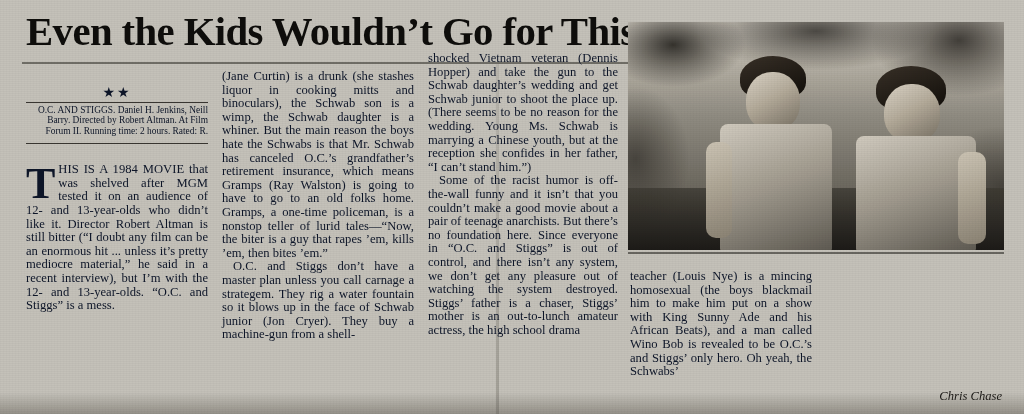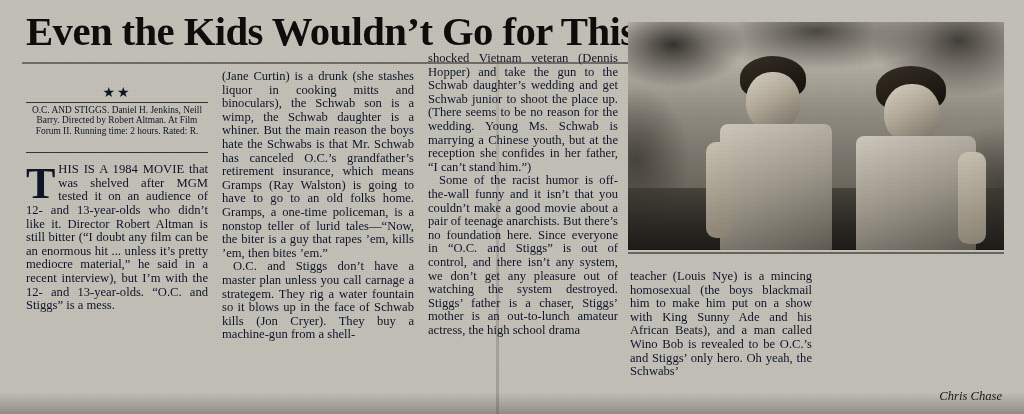--- a/index.html
+++ b/index.html
@@ -68,25 +68,25 @@
   .stars {
     text-align: center;
     font-size: 14px;
     letter-spacing: 2px;
     line-height: 14px;
     margin-bottom: 2px;
   }
   .credits {
     font-size: 9.4px;
     line-height: 10.4px;
-    text-align: center;
+    text-align: right;
     border-top: 1px solid #3a3733;
     border-bottom: 1px solid #3a3733;
-    padding: 2px 0 16px 0;
-    margin-bottom: 10px;
+    padding: 2px 0 7px 0;
+    margin-bottom: 19px;
   }
   .dropcap {
     float: left;
     font-family: "Liberation Serif", serif;
     font-weight: bold;
     font-size: 44px;
     line-height: 36px;
     padding: 2px 3px 0 0;
     margin-top: 1px;
   }
@@ -197,21 +197,21 @@
   <div class="fold"></div>
 
   <div class="col" id="col1">
     <div class="stars">★★</div>
     <div class="credits">O.C. AND STIGGS. Daniel H. Jenkins, Neill Barry. Directed by Robert Altman. At Film Forum II. Running time: 2 hours. Rated: R.</div>
     <p class="noindent"><span class="dropcap">T</span><span>HIS IS A 1984 MOVIE that was shelved after MGM tested it on an audience of 12- and 13-year-olds who didn’t like it. Director Robert Altman is still bitter (“I doubt any film can be an enormous hit ... unless it’s pretty mediocre material,” he said in a recent interview), but I’m with the 12- and 13-year-olds. “O.C. and Stiggs” is a mess.</span></p>
   </div>
 
   <div class="col" id="col2">
     <p class="noindent"><span>(Jane Curtin) is a drunk (she stashes liquor in cooking mitts and binoculars), the Schwab son is a wimp, the Schwab daughter is a whiner. But the main reason the boys hate the Schwabs is that Mr. Schwab has canceled O.C.’s grandfather’s retirement insurance, which means Gramps (Ray Walston) is going to have to go to an old folks home. Gramps, a one-time policeman, is a nonstop teller of lurid tales—“Now, the biter is a guy that rapes ’em, kills ’em, then bites ’em.”</span></p>
-    <p><span>O.C. and Stiggs don’t have a master plan unless you call carnage a strategem. They rig a water fountain so it blows up in the face of Schwab kills (Jon Cryer). They buy a machine-gun from a shell-</span></p>
+    <p><span>O.C. and Stiggs don’t have a master plan unless you call carnage a strategem. They rig a water fountain so it blows up in the face of Schwab junior (Jon Cryer). They buy a machine-gun from a shell-</span></p>
   </div>
 
   <div class="col" id="col3">
     <p class="noindent"><span>shocked Vietnam veteran (Dennis Hopper) and take the gun to the Schwab daughter’s wedding and get Schwab junior to shoot the place up. (There seems to be no reason for the wedding. Young Ms. Schwab is marrying a Chinese youth, but at the reception she confides in her father, “I can’t stand him.”)</span></p>
     <p><span>Some of the racist humor is off-the-wall funny and it isn’t that you couldn’t make a good movie about a pair of teenage anarchists. But there’s no foundation here. Since every­one in “O.C. and Stiggs” is out of control, and there isn’t any system, we don’t get any pleasure out of watching the system destroyed. Stiggs’ father is a chaser, Stiggs’ mother is an out-to-lunch amateur actress, the high school drama</span></p>
   </div>
 
   <div class="col" id="col4">
     <p class="noindent"><span>teacher (Louis Nye) is a mincing homosexual (the boys blackmail him to make him put on a show with King Sunny Ade and his African Beats), and a man called Wino Bob is revealed to be O.C.’s and Stiggs’ only hero. Oh yeah, the Schwabs’</span></p>
   </div>

